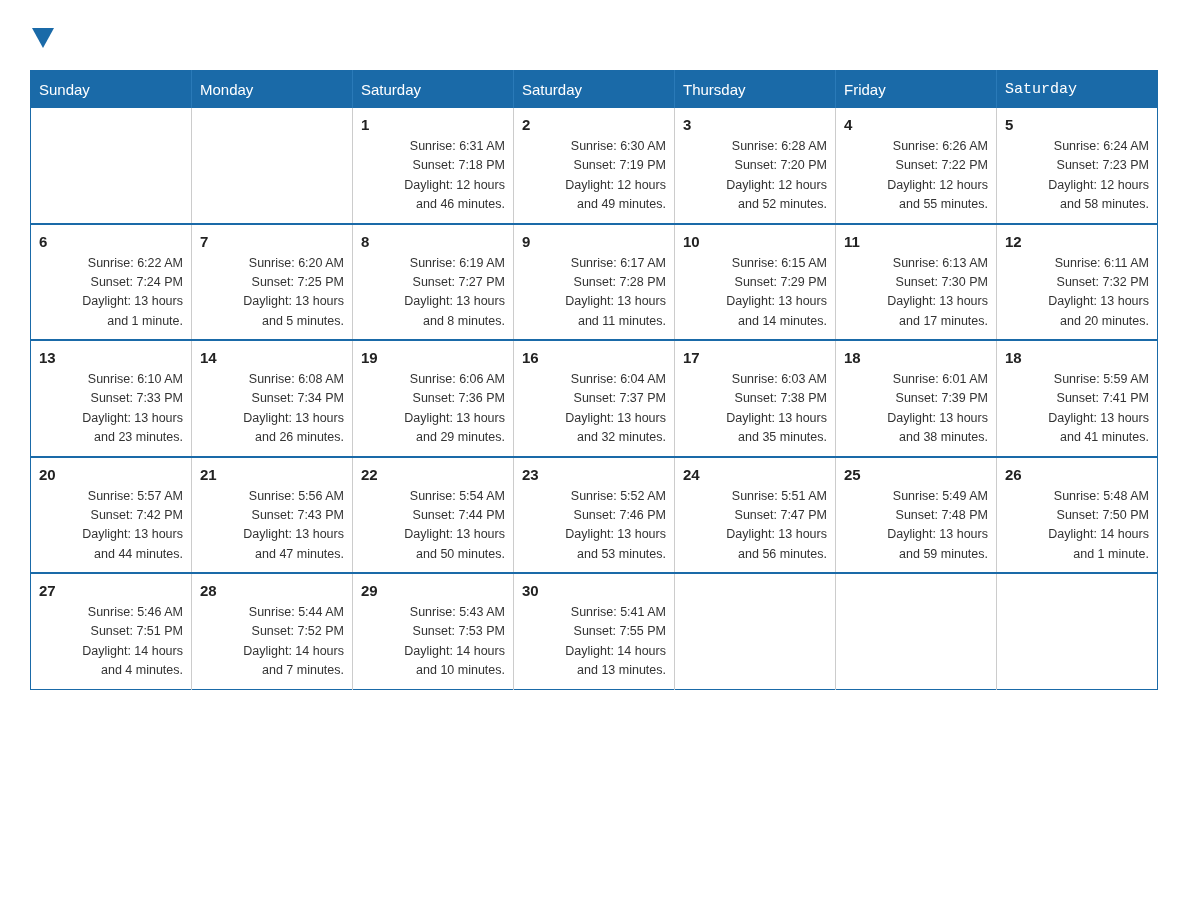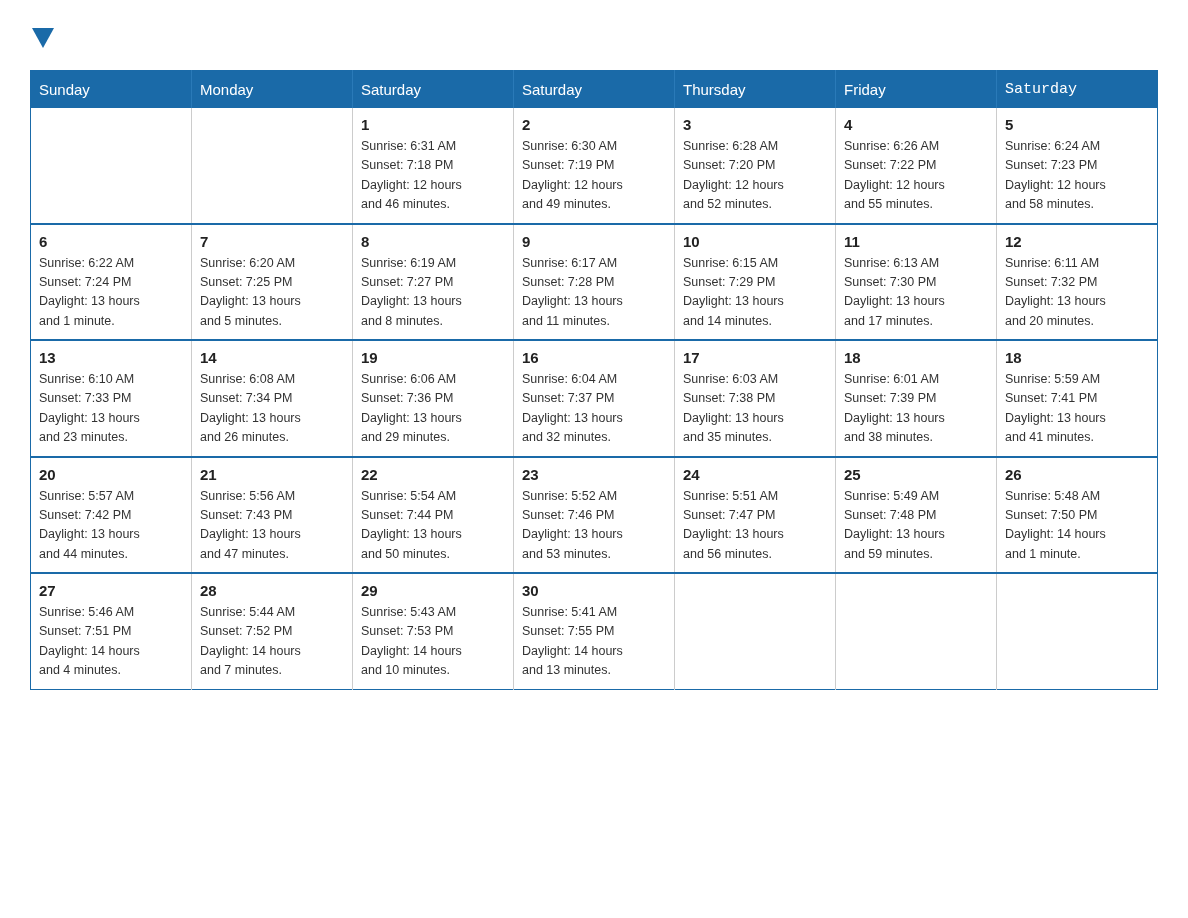--- a/index.html
+++ b/index.html
@@ -69,20 +69,21 @@
       font-size: 15px;
       font-weight: bold;
       color: #222;
       display: block;
       margin-bottom: 4px;
     }
     .day-info {
       font-size: 12.5px;
       color: #333;
       line-height: 1.55;
+      text-align: right;
     }
     .empty-cell {
       background: #fff;
     }
     .logo-wrapper {
       display: flex;
       flex-direction: column;
       align-items: flex-start;
     }
     .logo-row1 {

